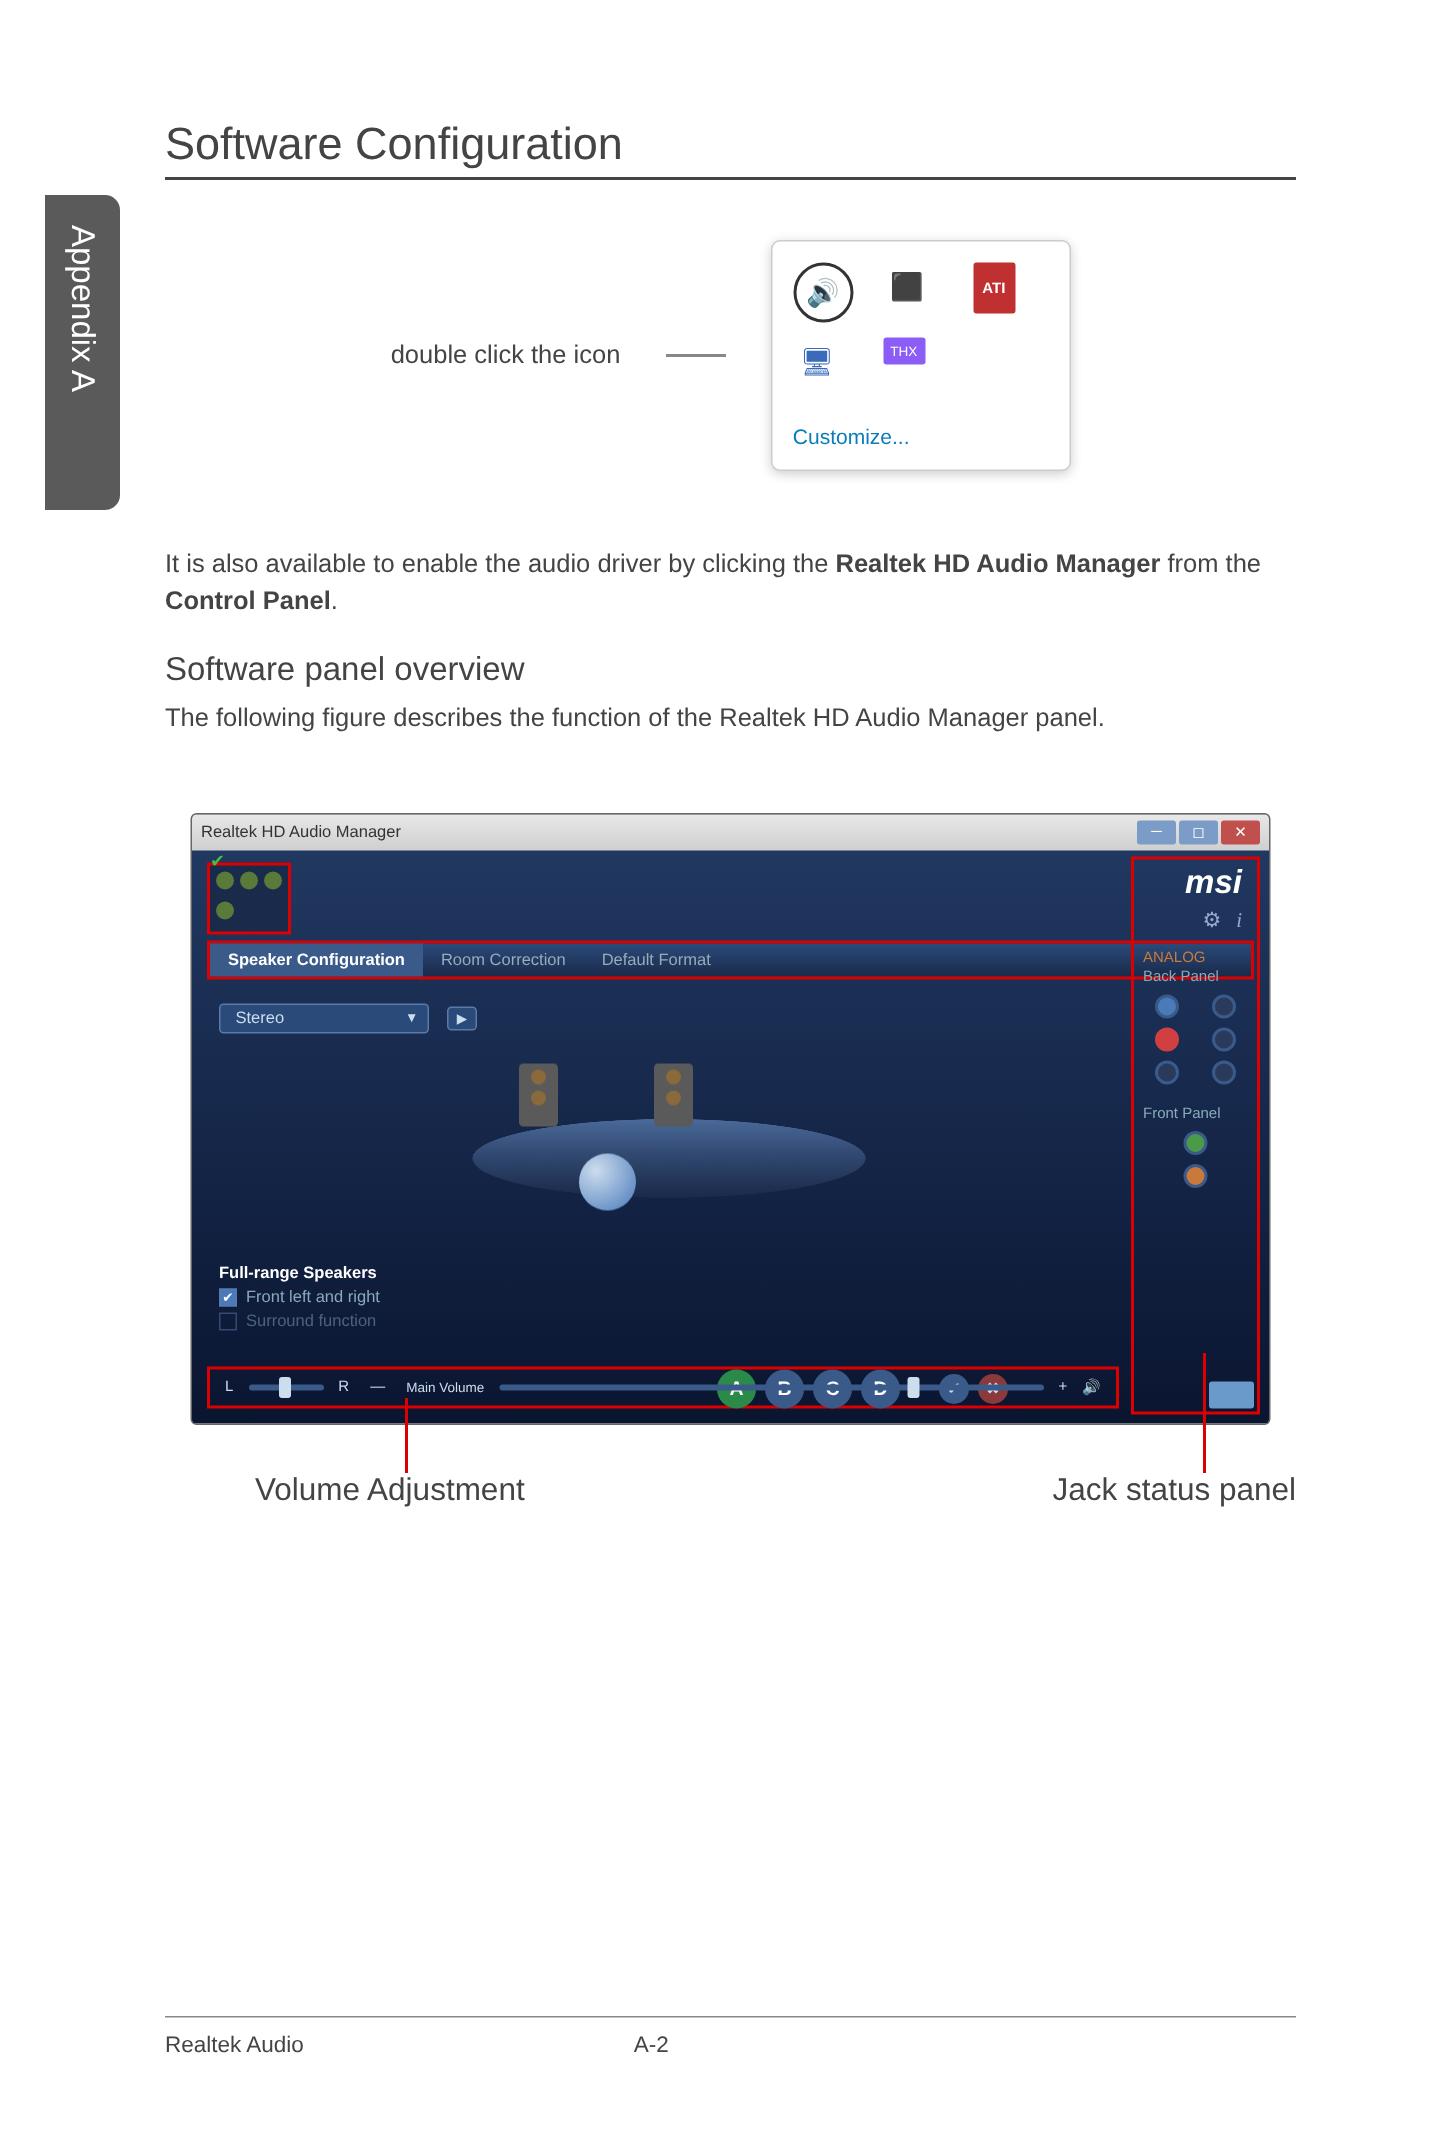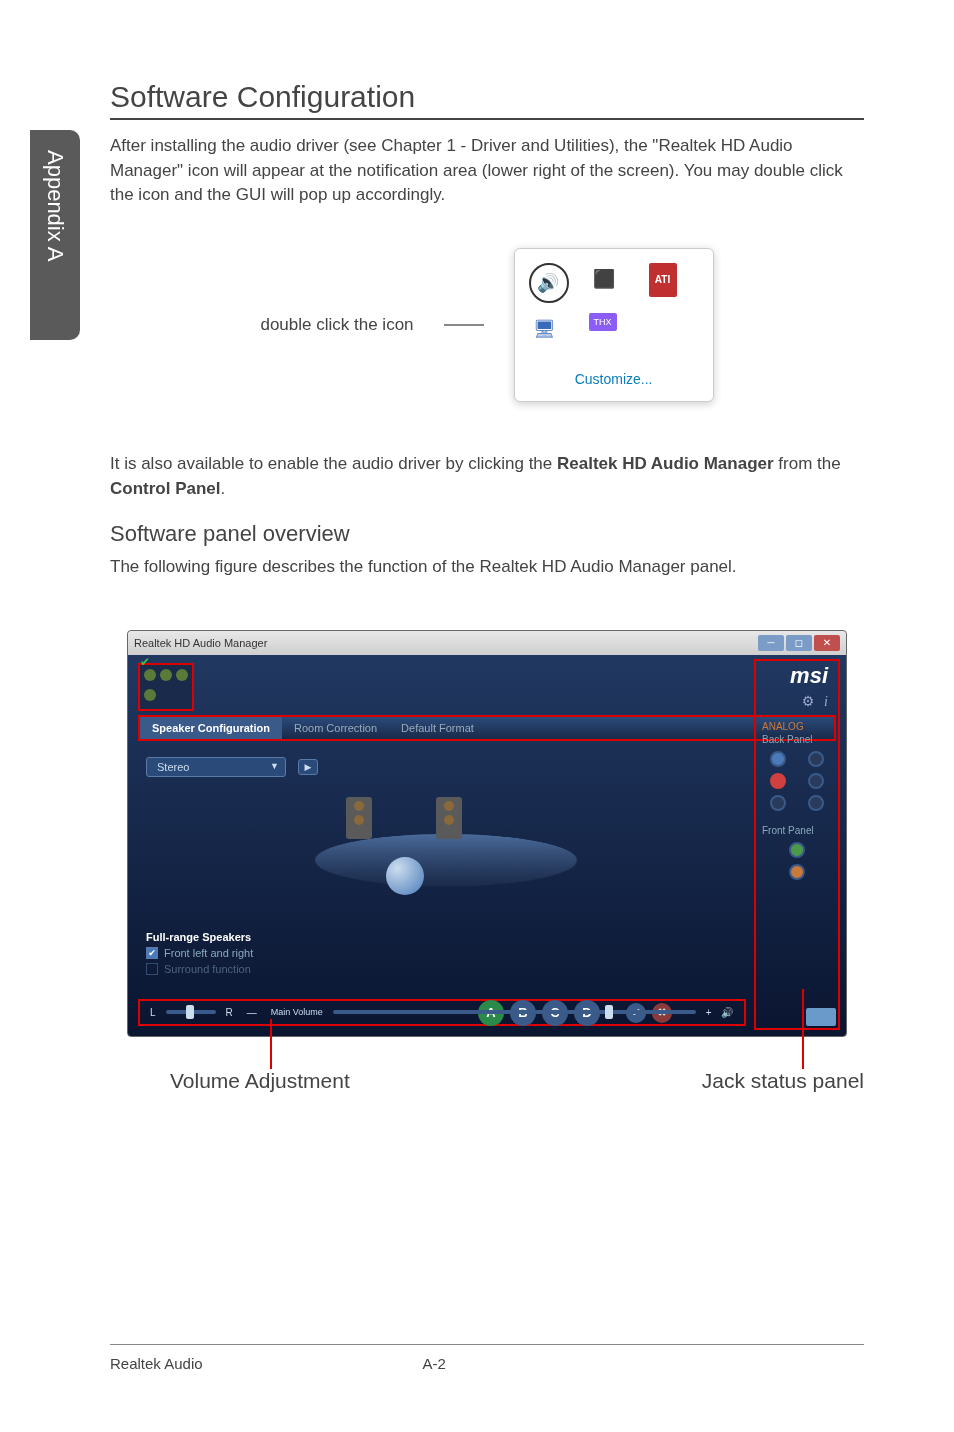--- a/index.html
+++ b/index.html
@@ -86,21 +86,20 @@
     justify-content: center;
     font-size: 18px;
   }
   .circled {
     border: 2px solid #333;
     border-radius: 50%;
     width: 40px;
     height: 40px;
   }
   .customize-link {
-    text-align: center;
     color: #0a7db8;
     font-size: 14px;
     padding-top: 6px;
   }
   h2.subhead {
     font-size: 22px;
     font-weight: normal;
     color: #444;
     margin-top: 20px;
     margin-bottom: 8px;
@@ -422,21 +421,20 @@
 </style>
 </head>
 <body>
 
 <div class="side-tab">
   <span>Appendix A</span>
 </div>
 
 <div class="page">
   <h1 class="section-title">Software Configuration</h1>
-  <p class="body-text">After installing the audio driver (see Chapter 1 - Driver and Utilities), the "Realtek HD Audio Manager" icon will appear at the notification area (lower right of the screen). You may double click the icon and the GUI will pop up accordingly.</p>
 
   <div class="icon-row">
     <span class="label">double click the icon</span>
     <div class="arrow-line"></div>
     <div class="tray-popup">
       <div class="tray-icons">
         <div class="tray-ico circled">🔊</div>
         <div class="tray-ico" style="color:#3a8a3a">⬛</div>
         <div class="tray-ico" style="background:#c03030;color:#fff;font-size:10px;font-weight:bold;width:28px;height:34px;border-radius:2px">ATI</div>
         <div class="tray-ico" style="color:#3a6aba">🖥</div>

